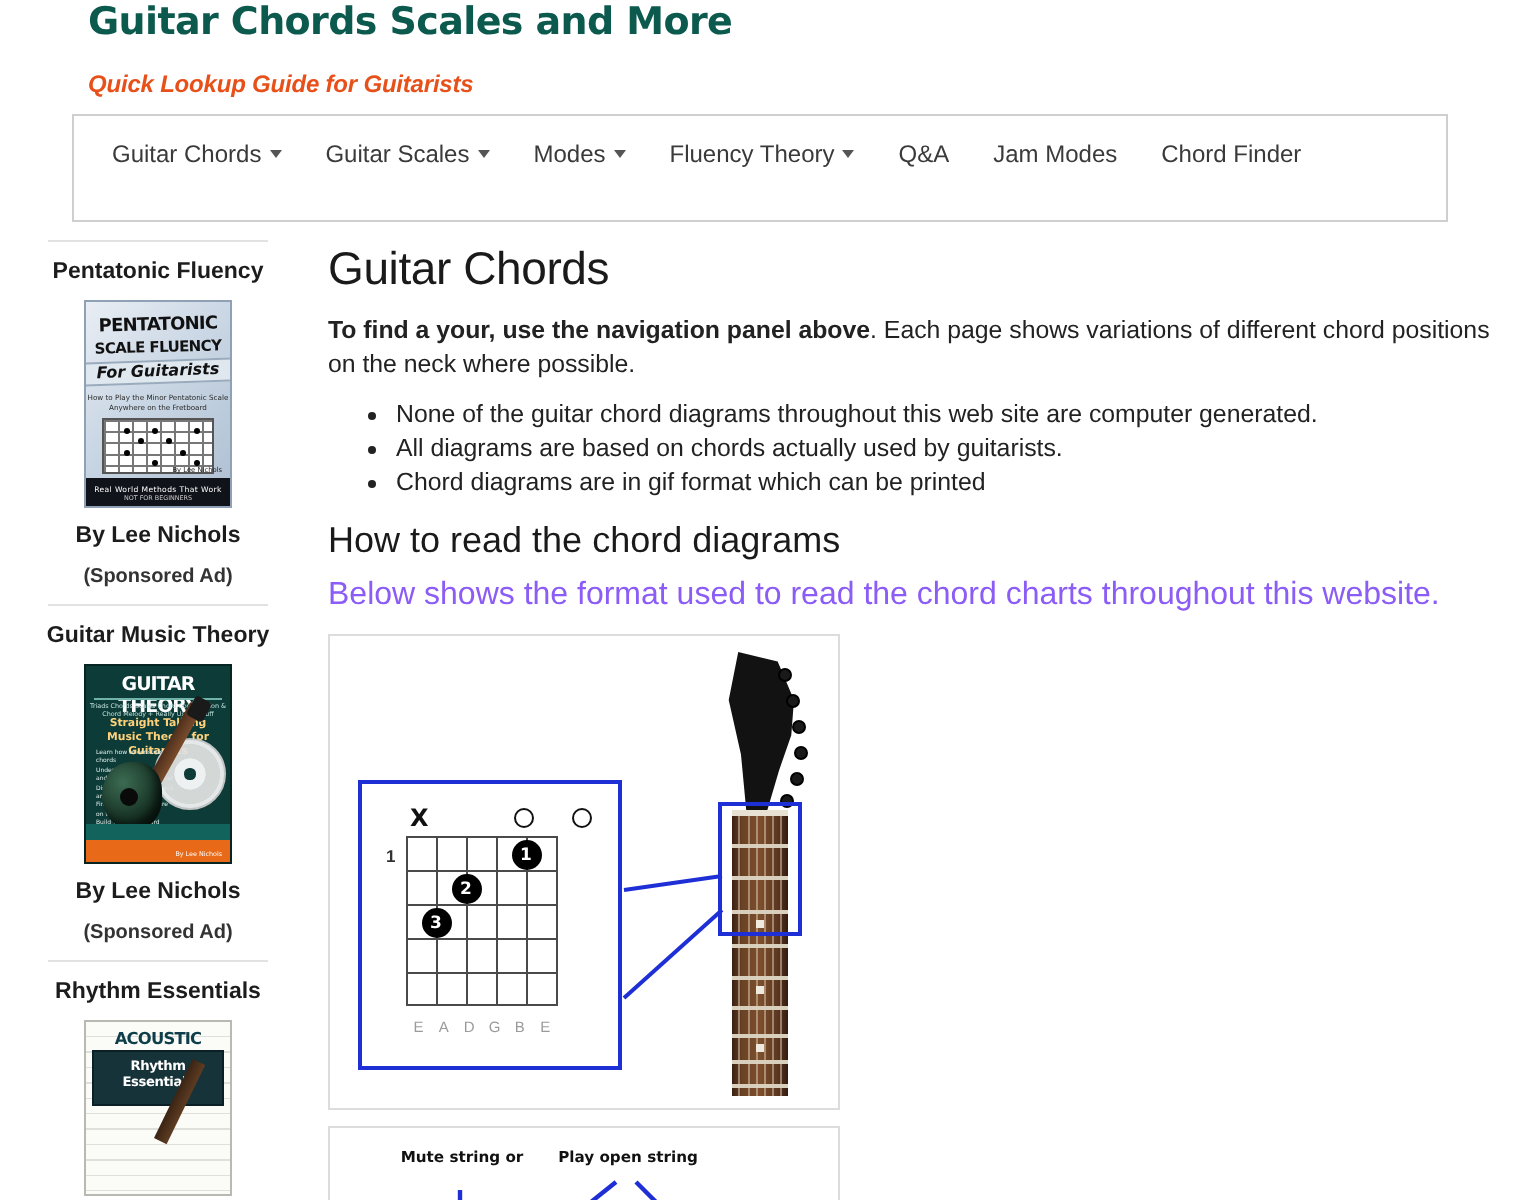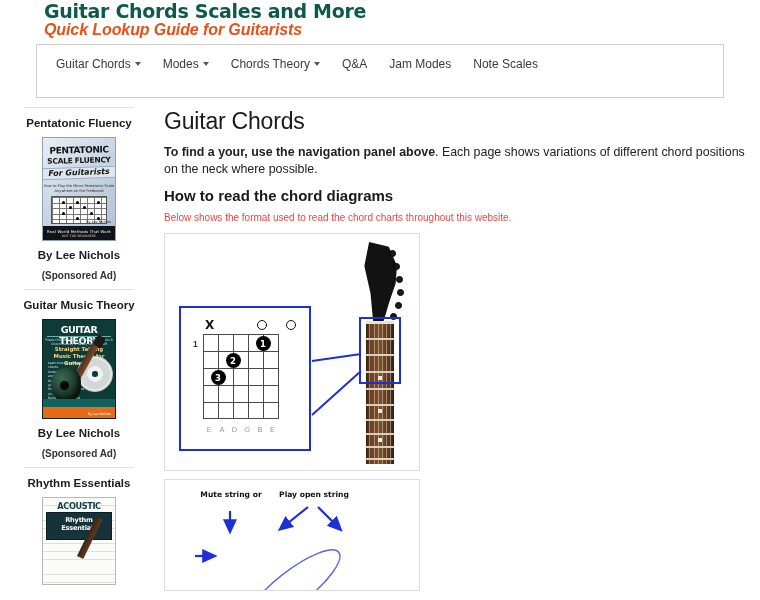--- a/index.html
+++ b/index.html
@@ -19,26 +19,26 @@
   .site-title {
     font-size: 19px;
     font-weight: bold;
     color: #0c5a4e;
     letter-spacing: -0.3px;
     line-height: 19px;
     font-family: "DejaVu Sans", sans-serif;
     white-space: nowrap;
   }
   .site-tagline {
-    font-size: 16px;
+    font-size: 12px;
     font-style: italic;
     font-weight: bold;
     color: #e8501a;
     line-height: 15px;
-    margin-top: 1px;
+    margin-top: 14px;
     letter-spacing: -0.1px;
     white-space: nowrap;
   }
 
   
   .navbar {
     margin: 7px 36px 0 36px;
     border: 1px solid #cfcfcf;
     background: #ffffff;
     padding: 4px 0 4px 0;
@@ -243,22 +243,22 @@
 
   
   h1.page-title {
     font-size: 23px; font-weight: normal; color: #1a1a1a;
     margin: 0 0 10px 0; line-height: 26px; letter-spacing: -0.2px;
   }
   p.lead { font-size: 12.4px; line-height: 16.5px; margin: 0 0 9px 0; color: #222; }
   p.lead b { font-weight: bold; }
   ul.facts { margin: 0 0 10px 0; padding-left: 34px; }
   ul.facts li { font-size: 12.4px; line-height: 17px; color: #222; }
-  h2.sub { font-size: 15px; font-weight: bold; color: #1a1a1a; margin: 10px 0 8px 0; }
-  p.note { font-size: 10px; color: #ef4444; margin: 0 0 10px 0; }
+  h2.sub { font-size: 18px; font-weight: normal; color: #1a1a1a; margin: 10px 0 8px 0; }
+  p.note { font-size: 16px; color: #8b5cf6; margin: 0 0 10px 0; }
 
   
   .figure {
     border: 1px solid #dcdcdc; background: #fff;
     width: 256px; position: relative;
   }
   .fig1 { height: 238px; margin-left: 0; }
   .fig-outline {
     position: absolute; border: 2px solid #1f2fd6;
   }
@@ -324,25 +324,26 @@
 <body>
 
 <div class="site-header">
   <div class="site-title">Guitar Chords Scales and More</div>
   <div class="site-tagline">Quick Lookup Guide for Guitarists</div>
 </div>
 
 <div class="navbar">
   <div class="nav-row">
     <div class="nav-item"><span>Guitar Chords</span><i class="caret"></i></div>
+    <div class="nav-item"><span>Guitar Scales</span><i class="caret"></i></div>
     <div class="nav-item"><span>Modes</span><i class="caret"></i></div>
-    <div class="nav-item"><span>Chords Theory</span><i class="caret"></i></div>
+    <div class="nav-item"><span>Fluency Theory</span><i class="caret"></i></div>
     <div class="nav-item"><span>Q&amp;A</span></div>
     <div class="nav-item"><span>Jam Modes</span></div>
-    <div class="nav-item"><span>Note Scales</span></div>
+    <div class="nav-item"><span>Chord Finder</span></div>
   </div>
 </div>
 
 <div class="page">
 
   <div class="sidebar">
 
     <div class="sb-divider"></div>
 
     <div>
@@ -427,20 +428,25 @@
     </div>
 
   </div>
 
   <div class="content">
 
     <h1 class="page-title">Guitar Chords</h1>
 
     <p class="lead"><b>To find a your, use the navigation panel above</b><span>. Each page shows variations of different chord positions on the neck where possible.</span></p>
 
+    <ul class="facts">
+      <li>None of the guitar chord diagrams throughout this web site are computer generated.</li>
+      <li>All diagrams are based on chords actually used by guitarists.</li>
+      <li>Chord diagrams are in gif format which can be printed</li>
+    </ul>
 
     <h2 class="sub">How to read the chord diagrams</h2>
     <p class="note">Below shows the format used to read the chord charts throughout this website.</p>
 
     <div class="figure fig1">
 
       <svg class="conn" width="256" height="238">
         <polyline points="147,127 196,120 196,120" fill="none" stroke="#1f2fd6" stroke-width="2"></polyline>
         <polyline points="147,181 196,137" fill="none" stroke="#1f2fd6" stroke-width="2"></polyline>
       </svg>

